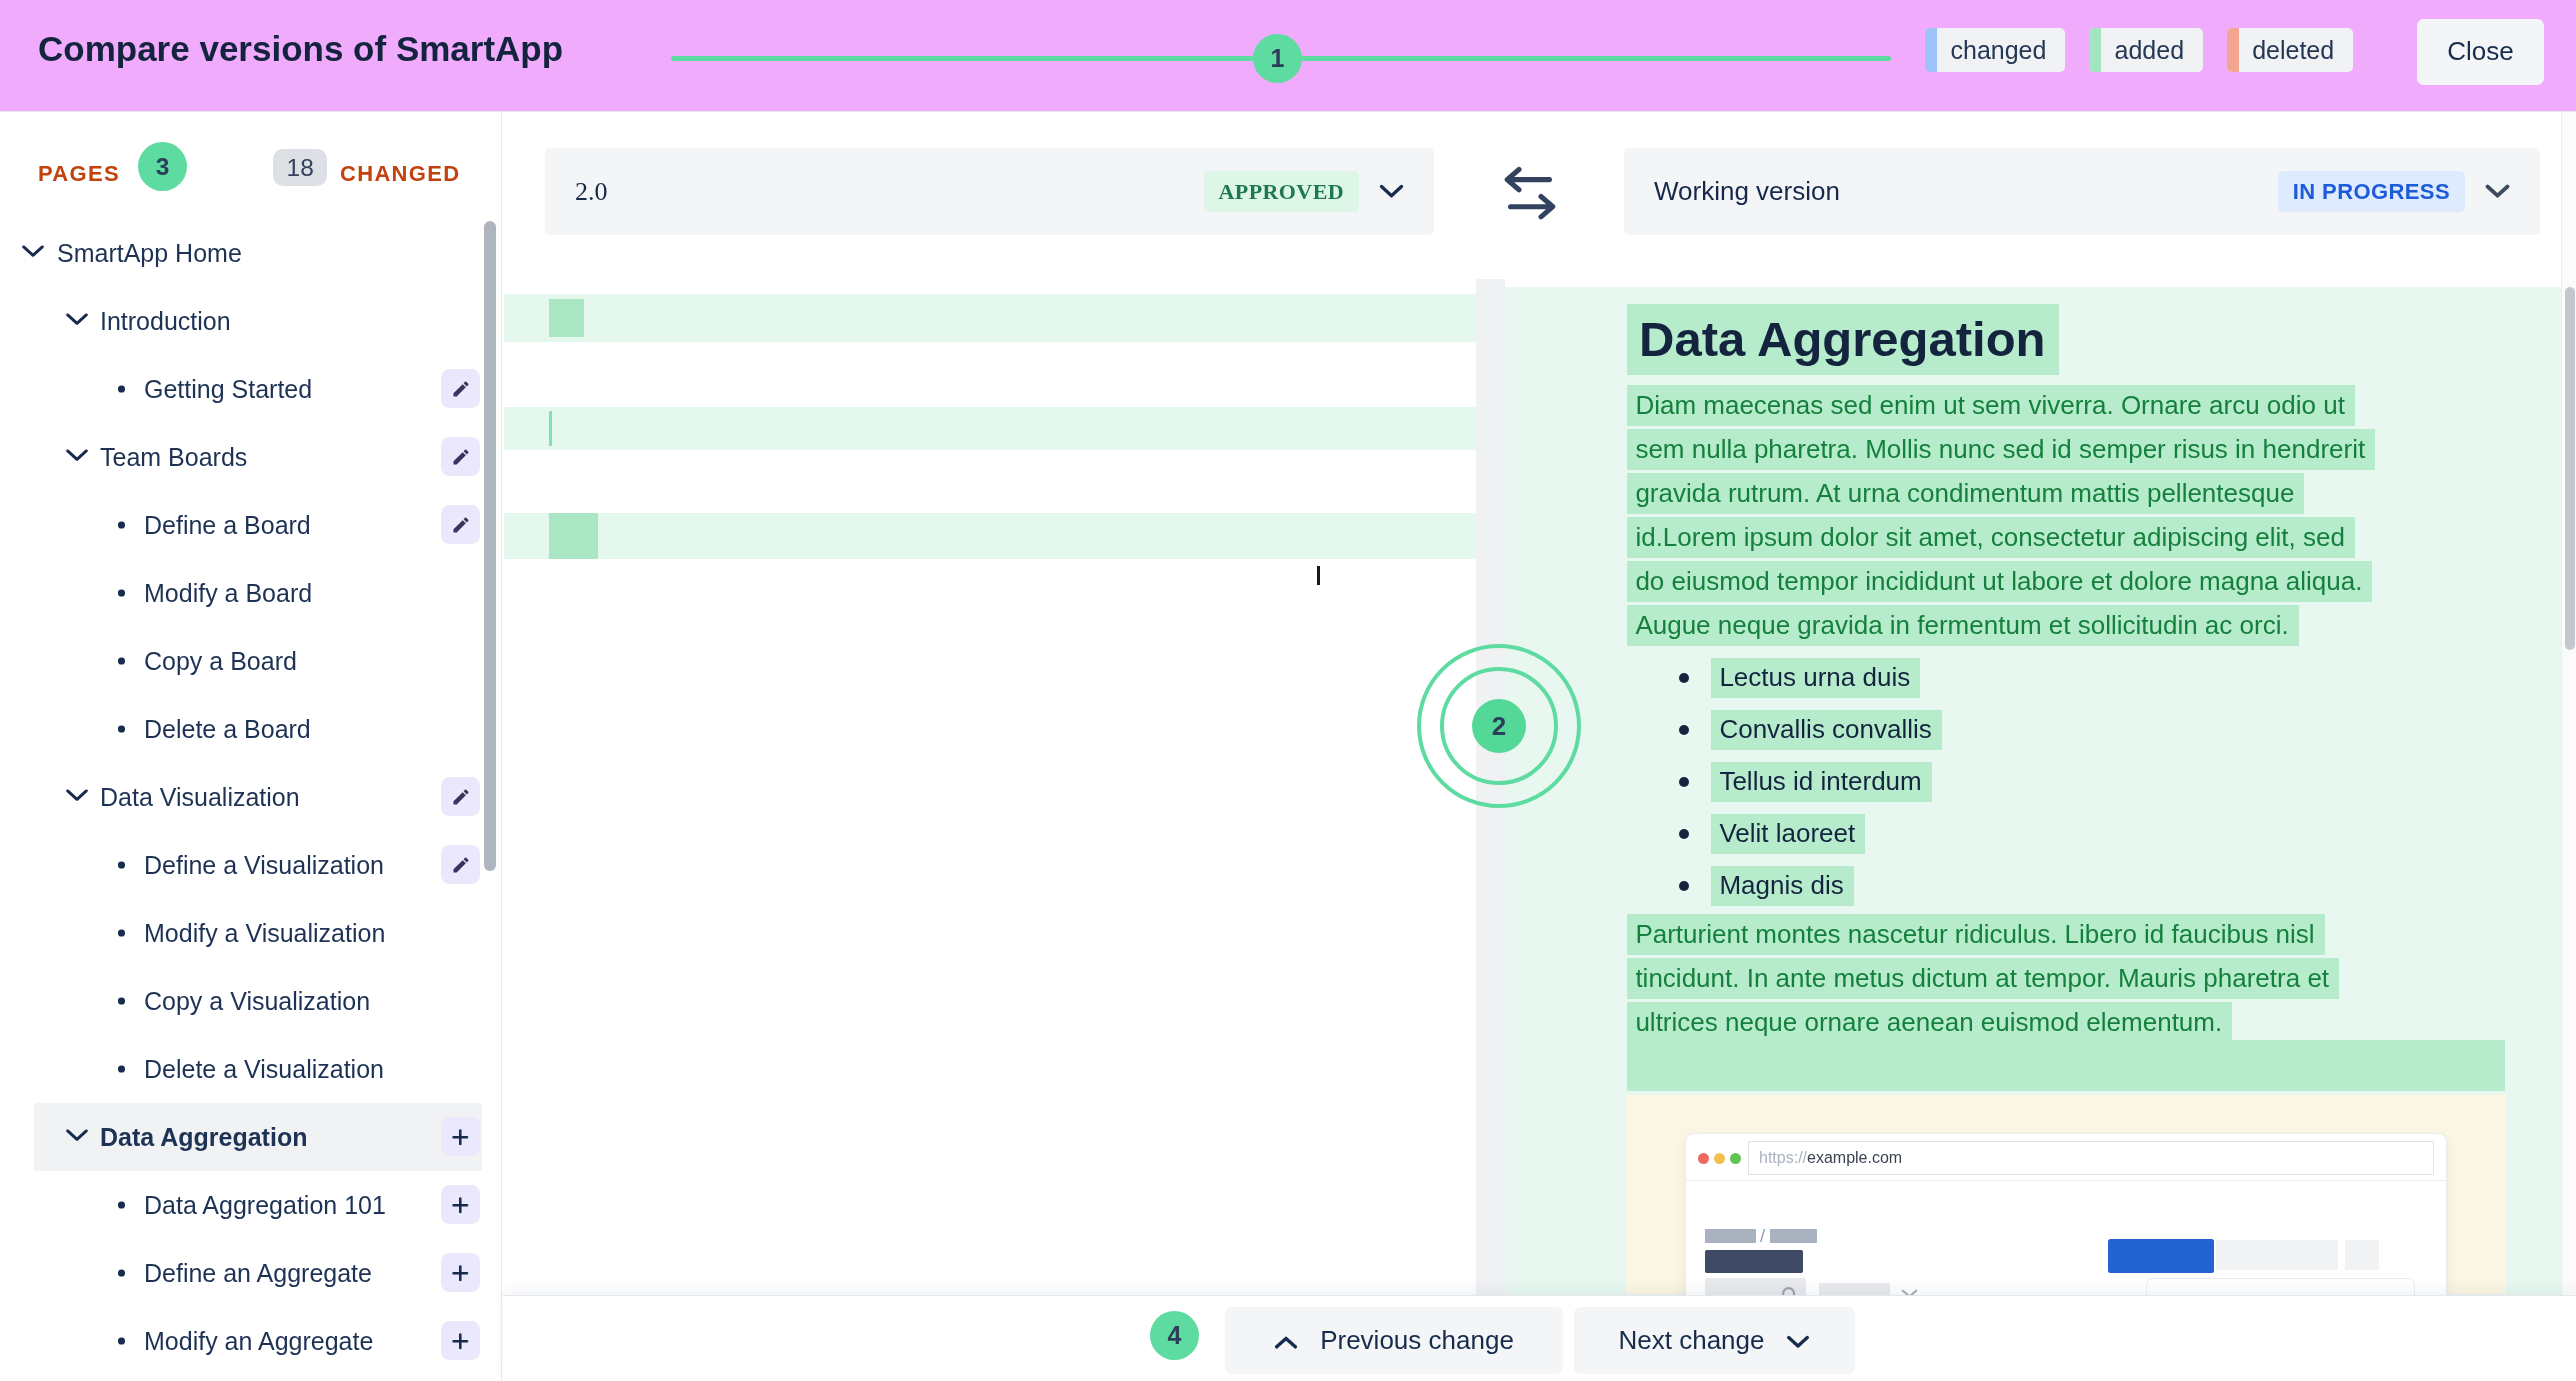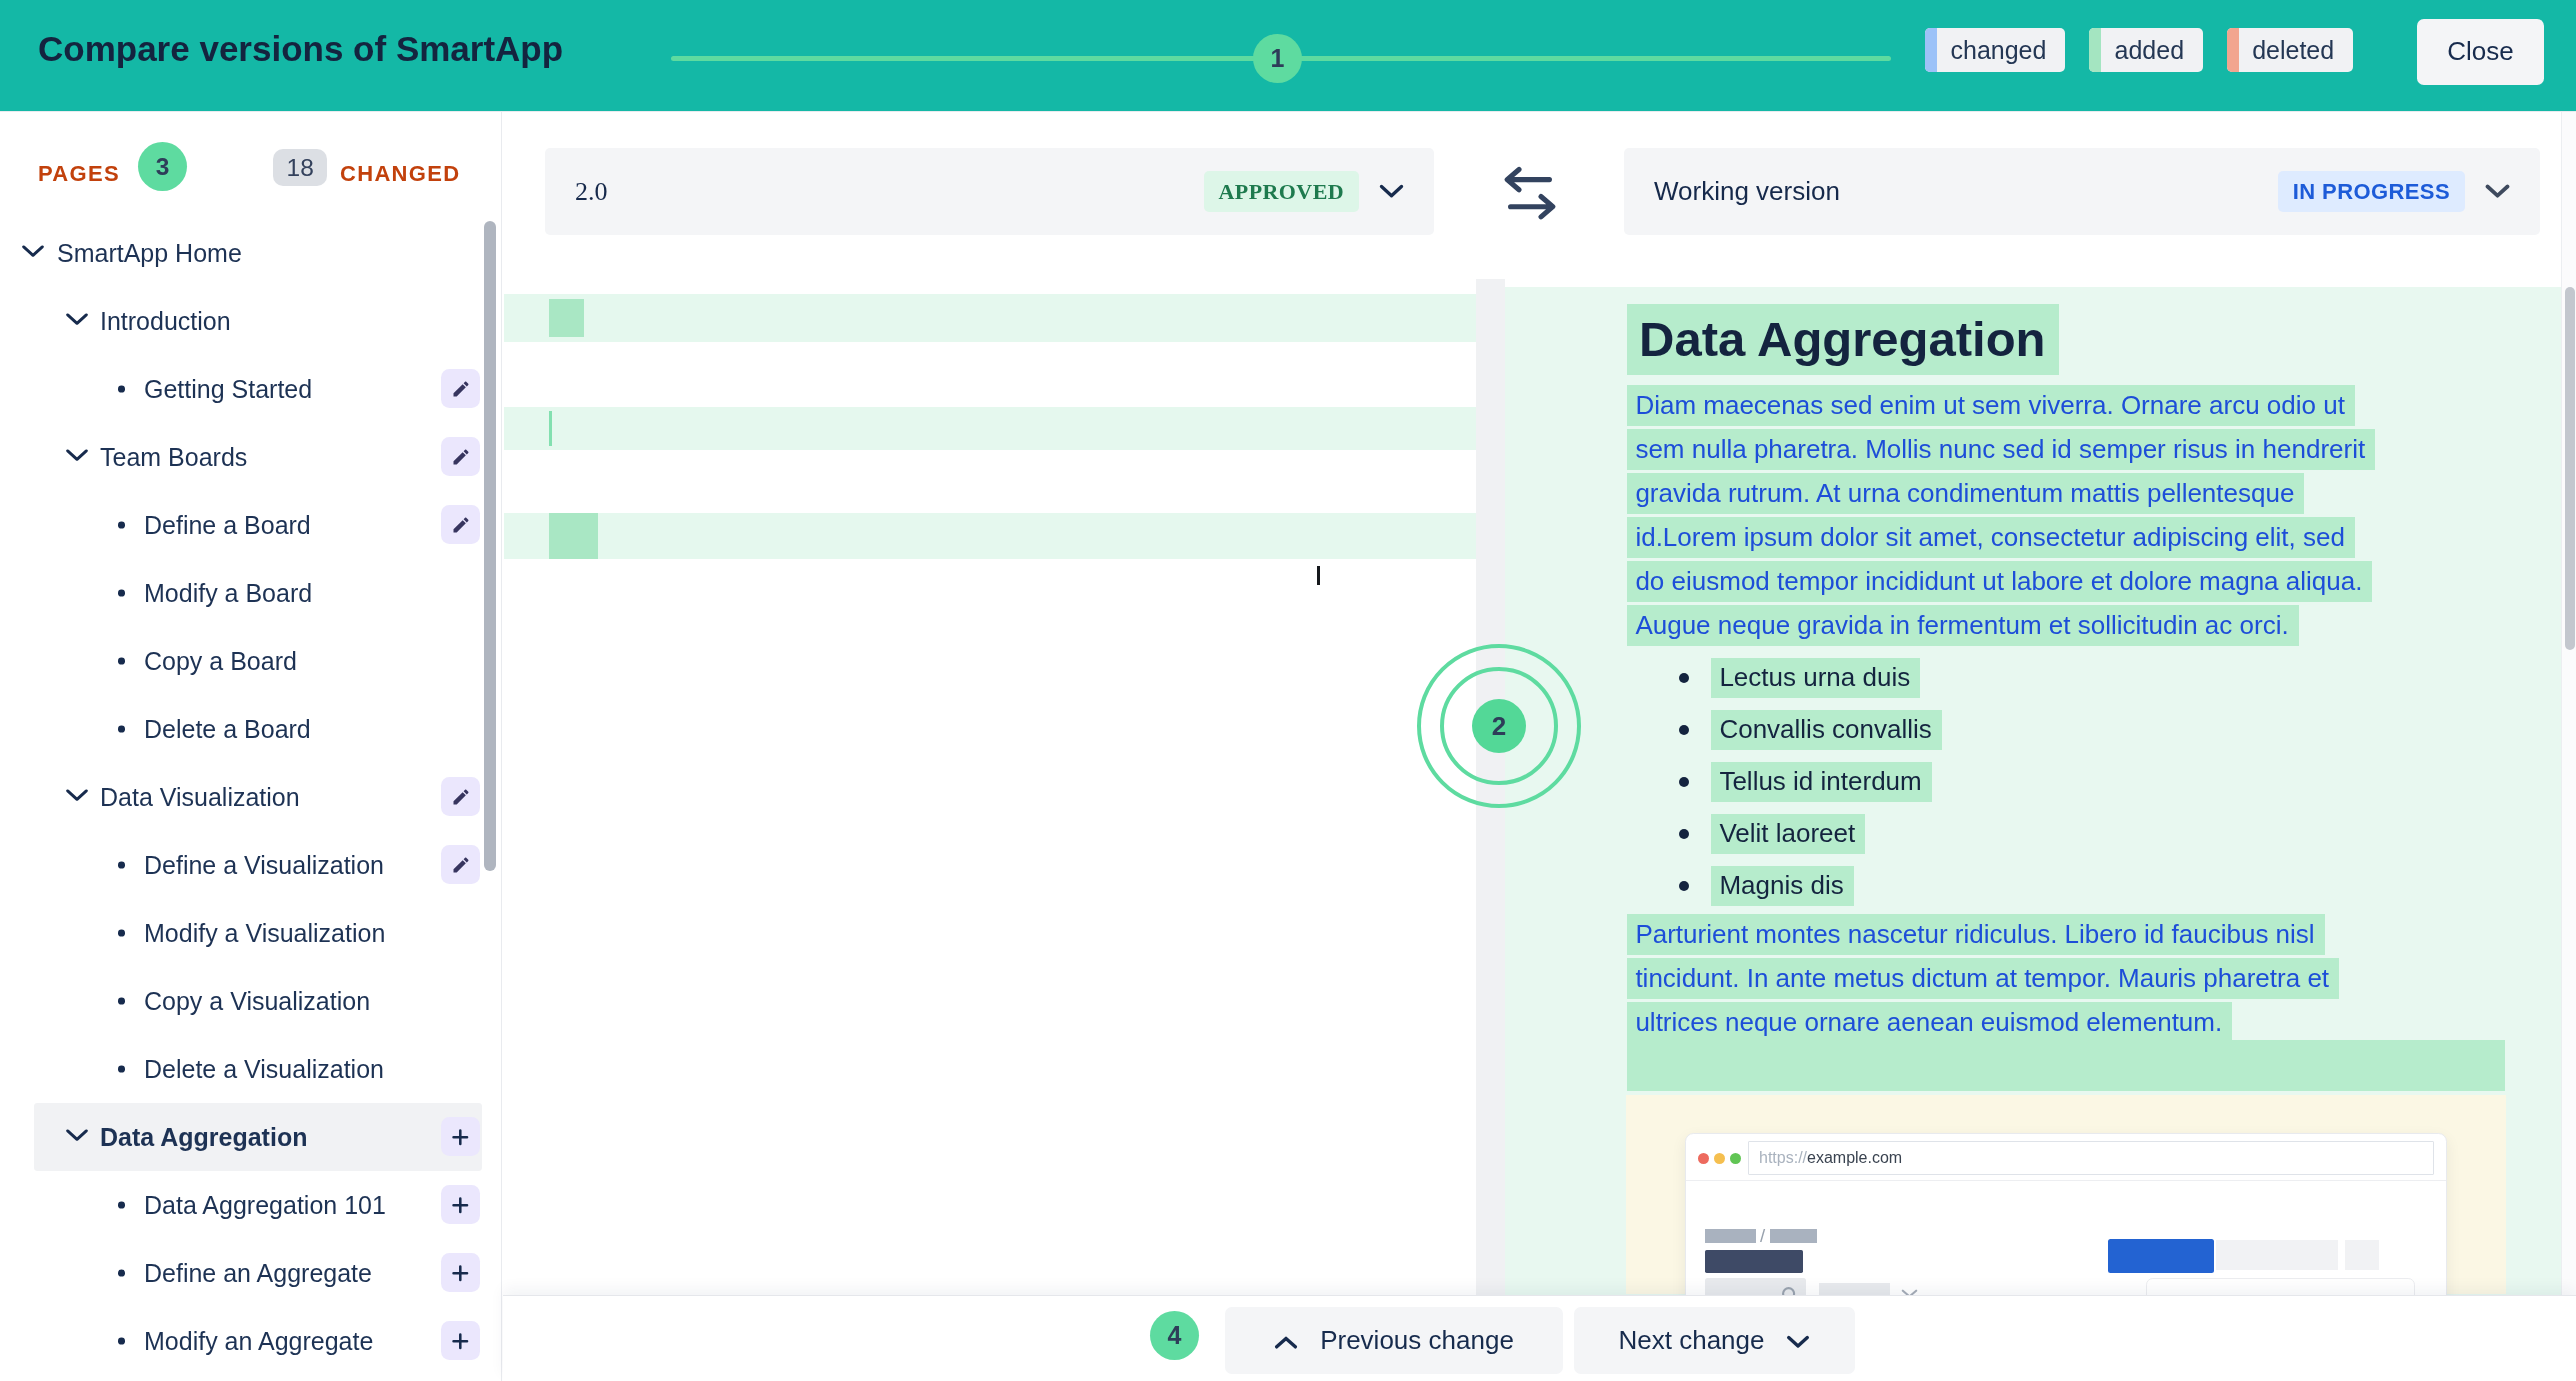--- a/index.html
+++ b/index.html
@@ -1,20 +1,20 @@
 <!DOCTYPE html>
 <html style="font-size:13.5px"><head>
 <meta charset="utf-8">
 <style>
   * { margin:0; padding:0; box-sizing:border-box; }
   html,body { width:2576px; height:1382px; }
   body { position:relative; background:#ffffff; font-family:"Liberation Sans", sans-serif; color:#172B4D; overflow:hidden; }
 
   
-  .topbar { position:absolute; left:0; top:0; width:2576px; height:112px; background:#14b8a6; border-bottom:1.7px solid #E9EBEF; z-index:5; }
+  .topbar { position:absolute; left:0; top:0; width:2576px; height:112px; background:#f0abfc; border-bottom:1.7px solid #E9EBEF; z-index:5; }
   .page-title { position:absolute; left:38px; top:29px; font-size:35px; font-weight:700; color:#14243F; white-space:nowrap; }
   .progress-line { position:absolute; left:671px; top:56px; width:1220px; height:5px; background:#5EDBA0; border-radius:2.5px; }
   .step-circle { position:absolute; width:49px; height:49px; border-radius:50%; background:#5EDBA0; color:#2E3D59; font-size:25px; font-weight:700; display:flex; align-items:center; justify-content:center; }
   .step1 { left:1253px; top:34px; }
   .legend { position:absolute; left:1925px; top:28px; display:flex; gap:24px; }
   .legend-item { height:44px; background:#F1F2F4; border-radius:5px; display:flex; align-items:center; padding-right:18.6px; font-size:25px; color:#243754; }
   .legend-bar { width:12px; align-self:stretch; border-radius:5px 0 0 5px; margin-right:13.5px; }
   .bar-changed { background:#9CC2F8; }
   .bar-added { background:#A4E5C1; }
   .bar-deleted { background:#F2A58F; }
@@ -62,21 +62,21 @@
   .chunk2 { left:549px; top:411px; width:3.4px; height:35px; background:#83E0B0; }
   .chunk3 { left:549px; top:513px; width:49px; height:46px; }
   .text-caret { position:absolute; left:1317px; top:566px; width:2.5px; height:18.6px; background:#15181C; }
   .pane-gutter { position:absolute; left:1476px; top:279px; width:29px; height:1016px; background:#F0F1F3; }
 
   
   .right-pane { position:absolute; left:1505px; top:287px; width:1056px; height:1008px; background:#E8F8F0; overflow:hidden; }
   .rp-heading { position:absolute; left:122px; top:17px; font-size:49px; font-weight:700; color:#14243F; }
   .hl { background:#B6ECCC; -webkit-box-decoration-break:clone; box-decoration-break:clone; }
   .rp-heading .hl { padding:6.8px 13.5px 8.4px 12px; display:inline-block; }
-  .pline { position:absolute; left:122px; height:44px; font-size:26px; color:#1d4ed8; white-space:nowrap;text-align:right; }
+  .pline { position:absolute; left:122px; height:44px; font-size:26px; color:#15803d; white-space:nowrap;text-align:right; }
   .pline .hl { padding:5px 10px 6px 8.4px; }
   .p1 .l0{top:103px}.p1 .l1{top:147px}.p1 .l2{top:191px}.p1 .l3{top:235px}.p1 .l4{top:279px}.p1 .l5{top:323px}
   .p2 .l0{top:632px}.p2 .l1{top:676px}.p2 .l2{top:720px}
   .rp-bullets { position:absolute; left:122px; top:365px; width:904px; list-style:none; }
   .rp-bullets li { position:relative; height:52px; padding-left:84px; font-size:26px; color:#14243F; display:flex; align-items:center; }
   .rp-bullets li::before { content:""; position:absolute; left:52px; top:50%; transform:translateY(-50%); width:10px; height:10px; border-radius:50%; background:#14243F; }
   .rp-bullets .hl { padding:4.2px 10px 5px 8.4px; }
   .green-block { position:absolute; left:122px; top:753px; width:878px; height:51px; background:#B6ECCC; }
   .cream-block { position:absolute; left:121px; top:808px; width:880px; height:199px; background:#FBF7E4; }
 

